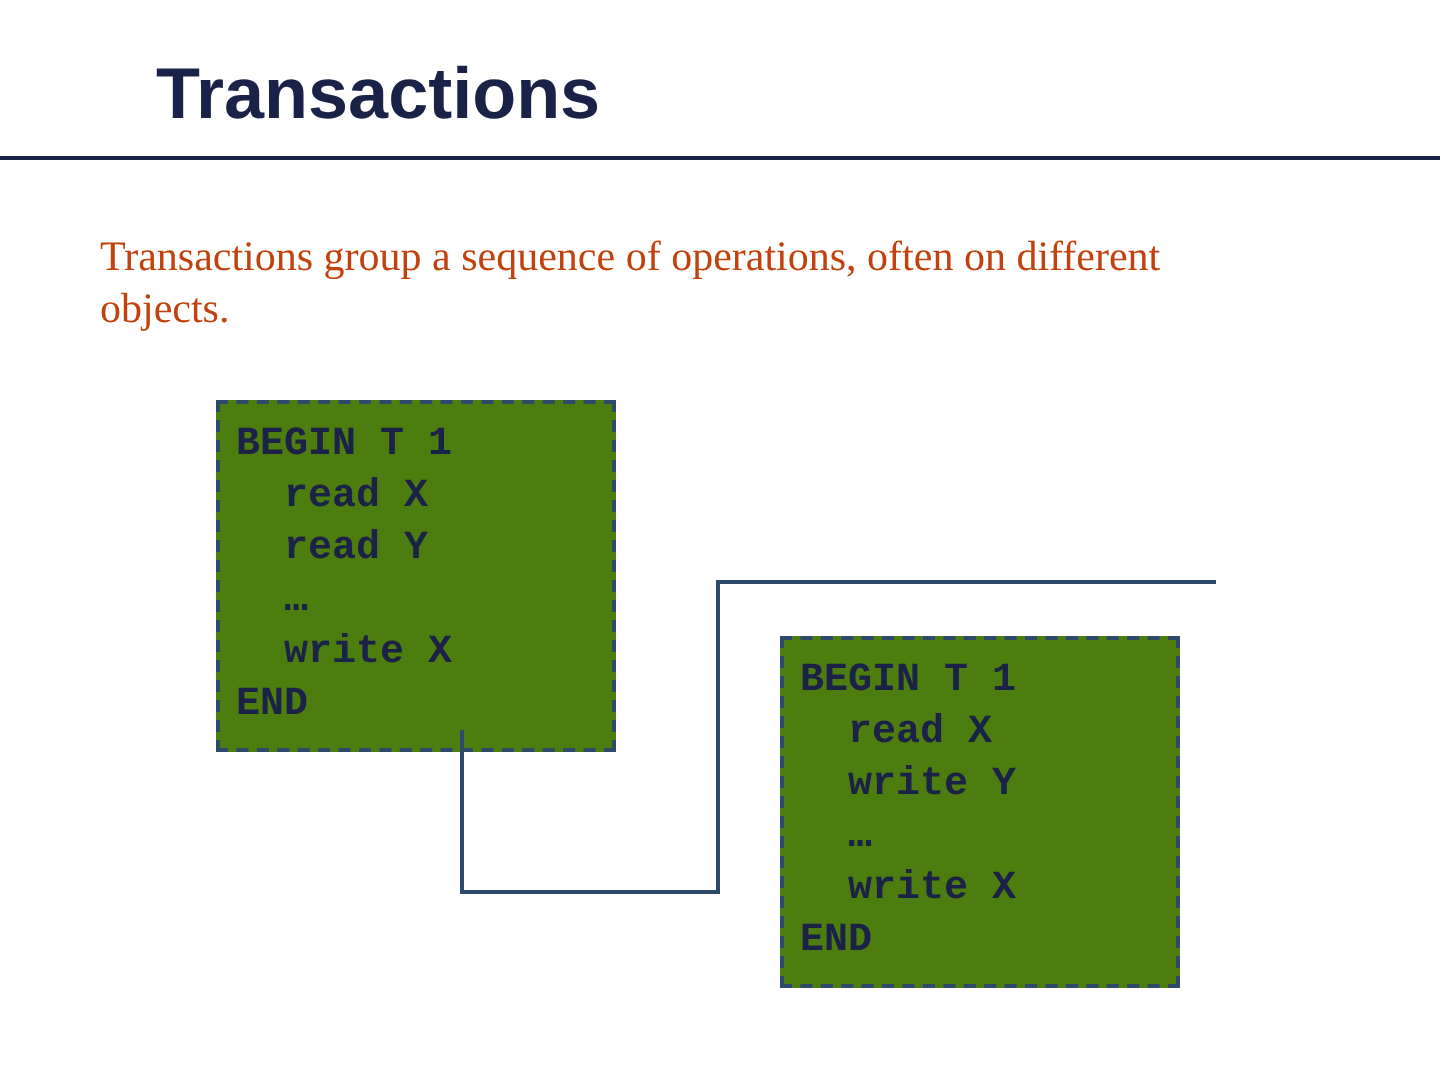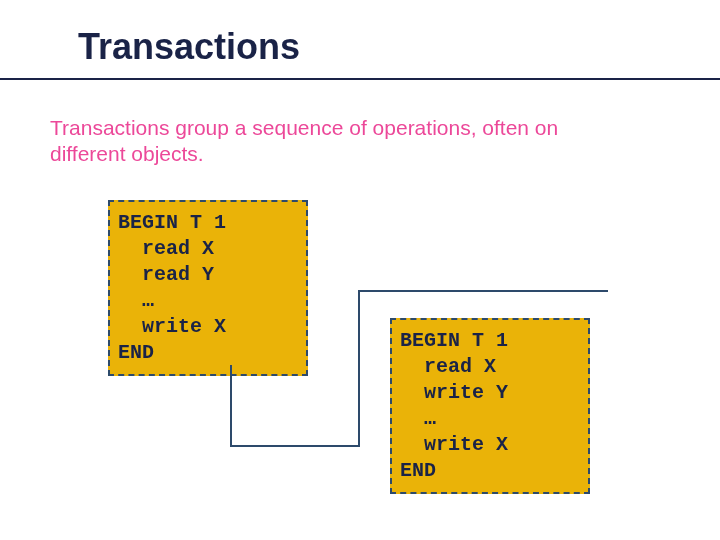--- a/index.html
+++ b/index.html
@@ -27,33 +27,34 @@
     width: 720px;
     height: 2px;
     background: #1a2347;
   }
   .subtitle {
     position: absolute;
     left: 50px;
     top: 115px;
     width: 560px;
     font-size: 21px;
-    color: #ec4899;
+    color: #c2410c;
     line-height: 1.25;
+    font-family: Liberation Serif, serif;
   }
   .codebox {
     position: absolute;
     border: 2px dashed #2d4a6b;
     padding: 8px 12px 8px 8px;
     font-family: "Courier New", Courier, monospace;
     font-size: 20px;
     font-weight: bold;
     color: #1a2347;
     white-space: pre;
-    background: #eab308;
+    background: #4d7c0f;
     line-height: 1.3;
   }
   .box1 { left: 108px; top: 200px; width: 200px; }
   .box2 { left: 390px; top: 318px; width: 200px; }
   
   .step {
     position: absolute;
     border-color: #2d4a6b;
     border-style: solid;
   }

